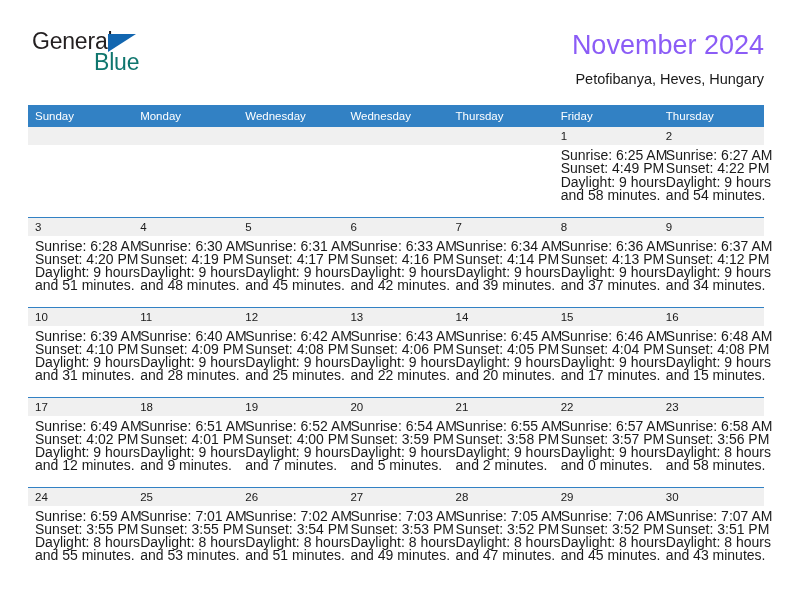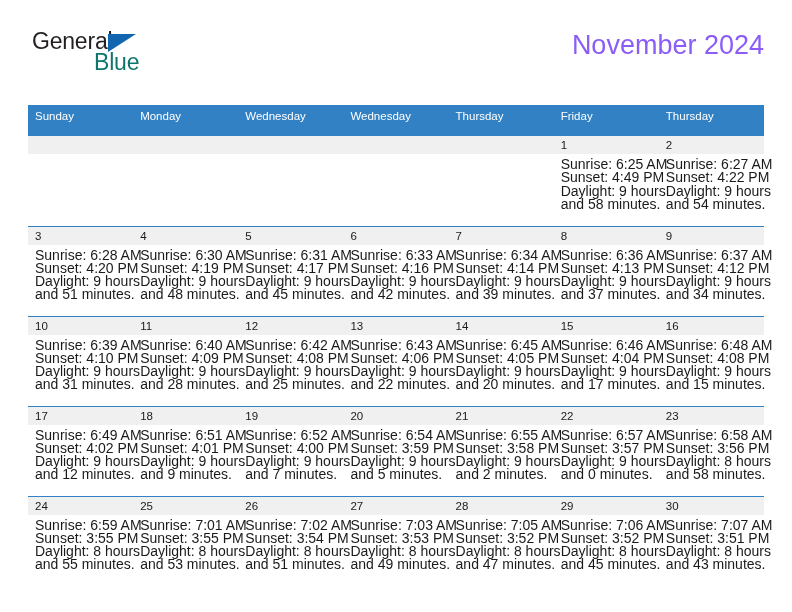--- a/index.html
+++ b/index.html
@@ -97,21 +97,21 @@
     width: 736px;
     border-collapse: collapse;
     table-layout: fixed;
   }
   table.cal th {
     background: #3281c4;
     color: #ffffff;
     font-size: 11.5px;
     font-weight: normal;
     text-align: left;
-    padding: 5px 0 14px 7px;
+    padding: 5px 0 5px 7px;
     height: 19px;
     box-sizing: border-box;
     border: none;
   }
   table.cal td {
     vertical-align: top;
     padding: 0;
     border: none;
     border-top: 1px solid #3281c4;
     height: 90px;
@@ -150,20 +150,21 @@
   <div class="header">
 
     <div class="logo">
       <span class="logo-general">General</span>
       <span class="logo-tri"></span>
       <span class="logo-blue">Blue</span>
     </div>
 
     <div class="title-block">
       <div class="cal-title">November 2024</div>
+      <div class="cal-subtitle">Petofibanya, Heves, Hungary</div>
     </div>
 
   </div>
 
   <div class="calendar">
     <table class="cal">
       <thead>
         <tr>
           <th>Sunday</th>
           <th>Monday</th>

